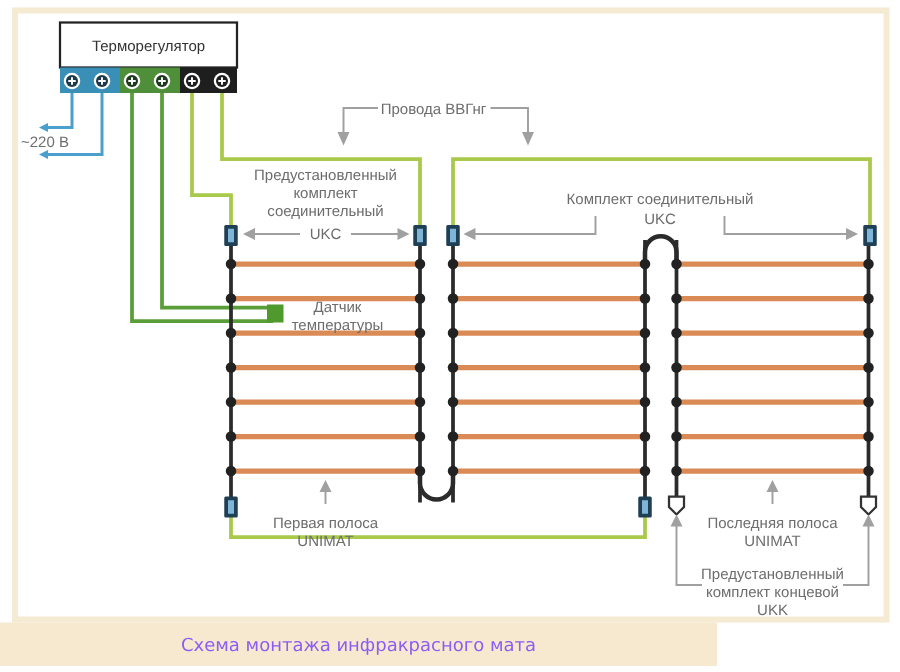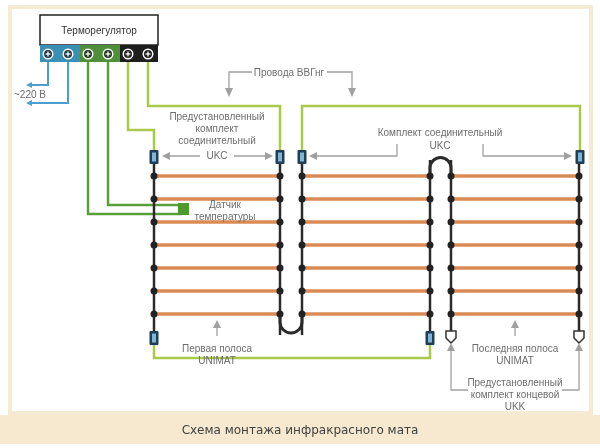--- a/index.html
+++ b/index.html
@@ -1,22 +1,22 @@
 <!DOCTYPE html>
 <html><head>
 <meta charset="utf-8">
 <style>
   html,body{margin:0;padding:0;background:#ffffff;}
   body{width:600px;height:448px;position:relative;overflow:hidden;font-family:"Liberation Sans",sans-serif;}
   #diagram{position:absolute;left:0;top:0;width:600px;height:448px;}
   .lbl{font-family:"Liberation Sans",sans-serif;fill:#6d6d6d;font-size:10px;}
   .lbl-c{text-anchor:middle;}
   .title{font-size:10px;fill:#333;}
-  #caption{position:absolute;left:0;top:415px;width:600px;height:29px;background:#f7e9cf;
-    display:flex;align-items:center;justify-content:center;font-size:12px;color:#404040;
+  #caption{position:absolute;left:0;top:415px;width:478px;height:29px;background:#f7e9cf;
+    display:flex;align-items:center;justify-content:center;font-size:12px;color:#8b5cf6;
     font-family:"DejaVu Sans",sans-serif;}
 </style>
 </head>
 <body>
 
 <svg id="diagram" viewBox="0 0 600 448" xmlns="http://www.w3.org/2000/svg">
 
   <rect x="10" y="7" width="581" height="406" fill="#fff" stroke="#f5ead2" stroke-width="4"></rect>
 
   <g fill="none" stroke="#4a9fcc" stroke-width="2">

